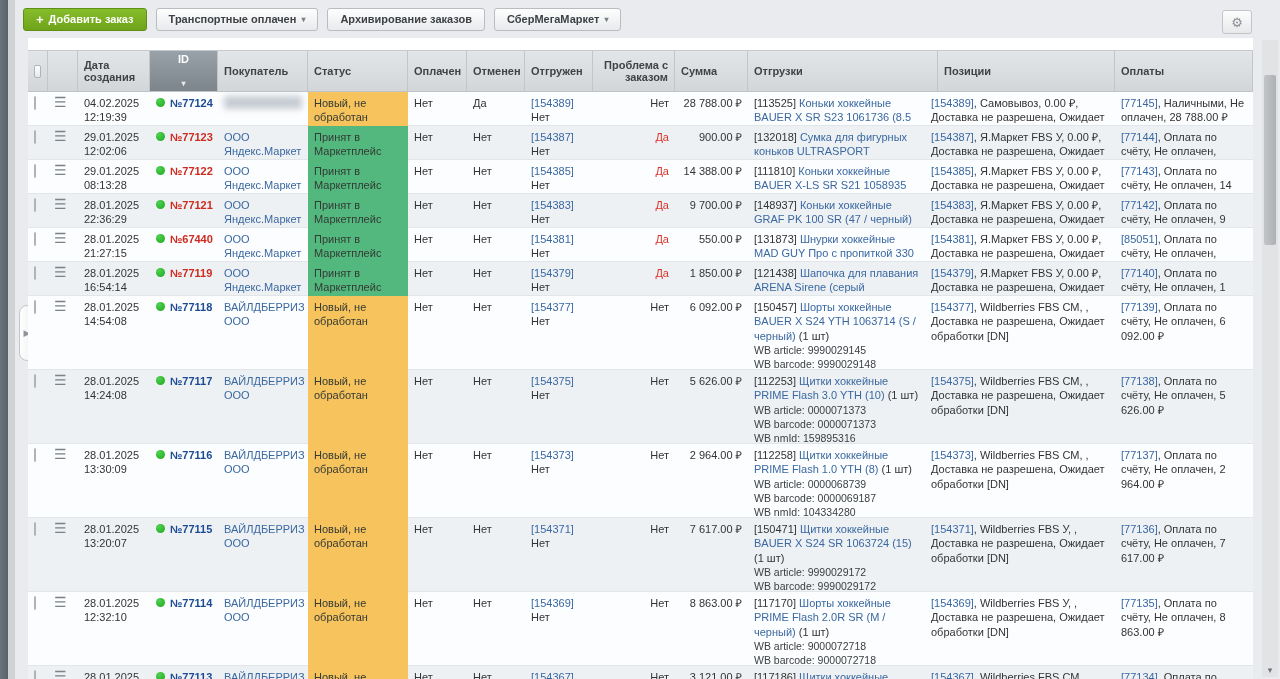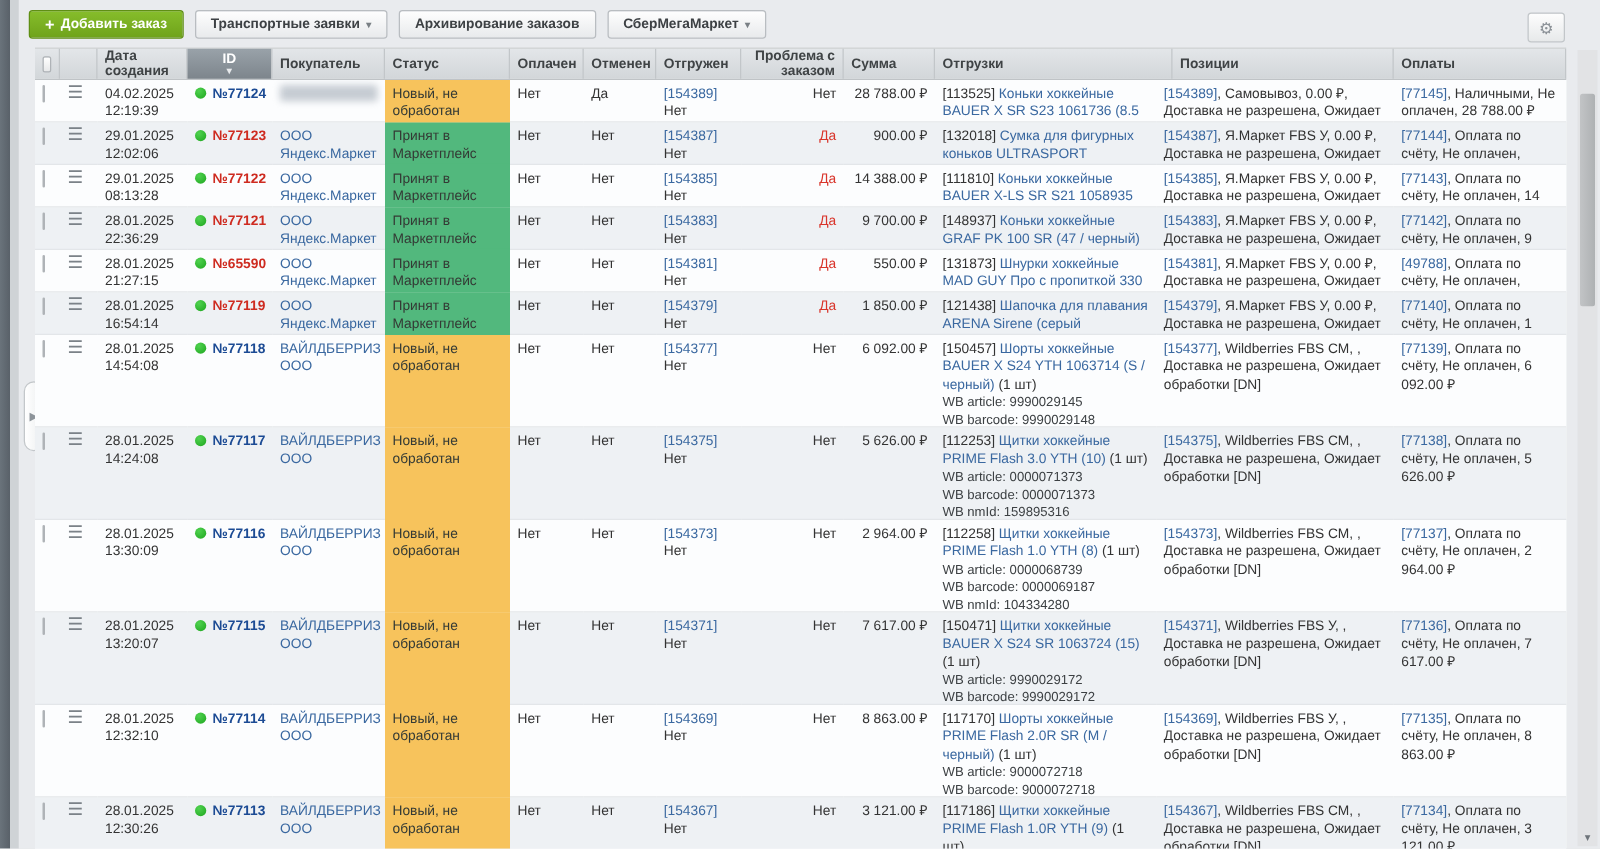--- a/index.html
+++ b/index.html
@@ -26,22 +26,22 @@
   .btn-green { background:linear-gradient(var(--btn-green,#86bd2b),#6fa31a); border-color:#5f8f14;
                color:#fff; }
   .btn-green .plus { font-size:13px; font-weight:700; line-height:1; }
   .gear-btn { position:absolute; right:28px; top:10px; width:30px; height:24px;
               border:1px solid #c2c6c9; border-radius:3px; background:linear-gradient(#fdfdfd,#e7e9ea);
               display:flex; align-items:center; justify-content:center; color:#8b9197; font-size:13px;
               cursor:pointer; }
 
   
   .table { position:absolute; left:28px; top:38px; width:1225px; background:#fff; }
-  .thead { display:flex; height:26px; background:linear-gradient(#e3e6e9,#d2d6d9);
-           border-top:1px solid #c6cacc; border-bottom:1px solid #bfc3c6; }
+  .thead { display:flex; height:42px; background:linear-gradient(#e3e6e9,#d2d6d9);
+           border-top:1px solid #c6cacc; border-bottom:1px solid #bfc3c6;margin-top:12px; }
   .th { display:flex; align-items:center; padding:2px 6px; font-size:11px; font-weight:700;
         color:#3f4345; border-right:1px solid #c2c6c9; line-height:1.1; position:relative; }
   .th.c-id { background:linear-gradient(#99a2a9,#7d858c); color:#fff; justify-content:space-between; }
   .th .sort-caret { font-size:8px; color:#e8eaec; }
 
   .row { display:flex; height:34px; background:#fcfdfe; }
   .row.alt { background:#eef1f4; }
   .row.tall { height:74px; }
   .cell { padding:4px 6px; font-size:11px; color:#333; line-height:1.3; border-bottom:1px solid #e3e6e9;
           overflow:hidden; }
@@ -93,21 +93,21 @@
   <div class="panel-handle">
     <span>▶</span>
   </div>
 
   <div class="toolbar">
     <button class="btn btn-green">
       <span class="plus">+</span>
       <span>Добавить заказ</span>
     </button>
     <button class="btn">
-      <span>Транспортные заявки</span>
+      <span>Транспортные оплачен</span>
       <span class="caret">▾</span>
     </button>
     <button class="btn">
       <span>Архивирование заказов</span>
     </button>
     <button class="btn">
       <span>СберМегаМаркет</span>
       <span class="caret">▾</span>
     </button>
   </div>
@@ -305,21 +305,21 @@
   <div class="row">
     <div class="cell c-check"><span class="checkbox"></span></div>
     <div class="cell c-menu"><span class="menu-icon">☰</span></div>
     <div class="cell c-date">
       <div>28.01.2025</div>
             <div>21:27:15</div>
     </div>
     <div class="cell c-id">
       <div class="id-wrap">
         <span class="green-dot"></span>
-        <span class="order-id red">№65590</span>
+        <span class="order-id red">№67440</span>
       </div>
     </div>
     <div class="cell c-buyer buyer-link">ООО Яндекс.Маркет FBS</div>
     <div class="cell c-status status-cell accepted">
       <span class="status-text">Принят в Маркетплейс FBS</span>
     </div>
     <div class="cell c-paid">Нет</div>
     <div class="cell c-cancel">Нет</div>
     <div class="cell c-ship">
       <span class="link">[154381]</span>
@@ -332,21 +332,21 @@
         <span>[131873]</span>
         <span class="link">Шнурки хоккейные MAD GUY Про с пропиткой 330 см (черный)</span>
         <span class="pos-qty"> (1 шт)</span>
       </div>
       <div></div>
     </div>
     <div class="cell c-shipm">
       <span class="link">[154381]</span><span>, Я.Маркет FBS У, 0.00 ₽, Доставка не разрешена, Ожидает обработки [DN]</span>
     </div>
     <div class="cell c-pay">
-      <span class="link">[49788]</span><span>, Оплата по счёту, Не оплачен, 550.00 ₽</span>
+      <span class="link">[85051]</span><span>, Оплата по счёту, Не оплачен, 550.00 ₽</span>
     </div>
   </div>
 
   <div class="row alt">
     <div class="cell c-check"><span class="checkbox"></span></div>
     <div class="cell c-menu"><span class="menu-icon">☰</span></div>
     <div class="cell c-date">
       <div>28.01.2025</div>
             <div>16:54:14</div>
     </div>

